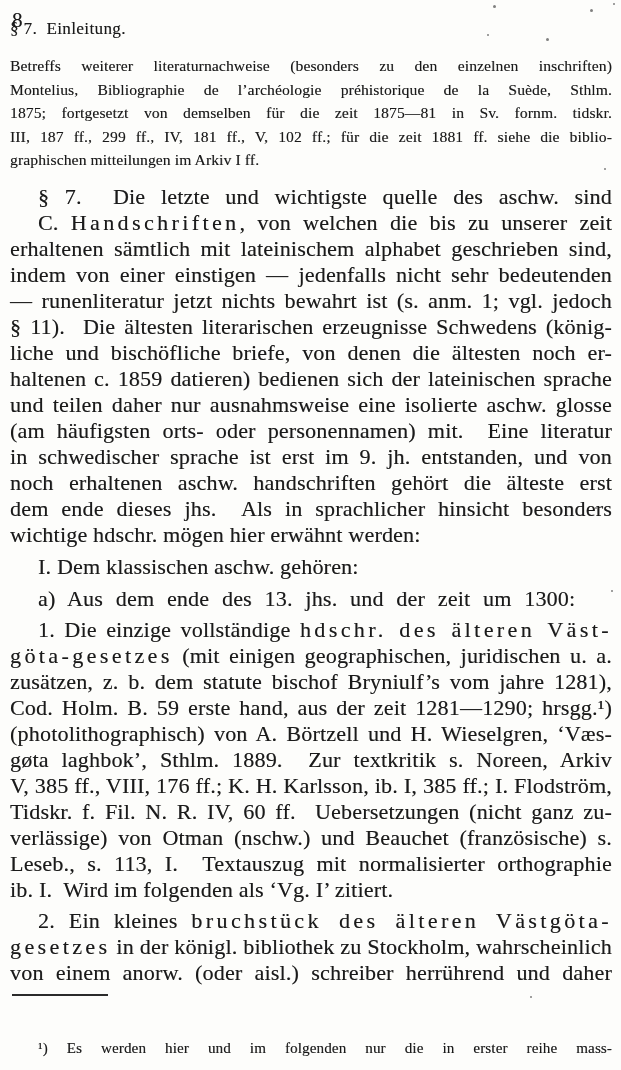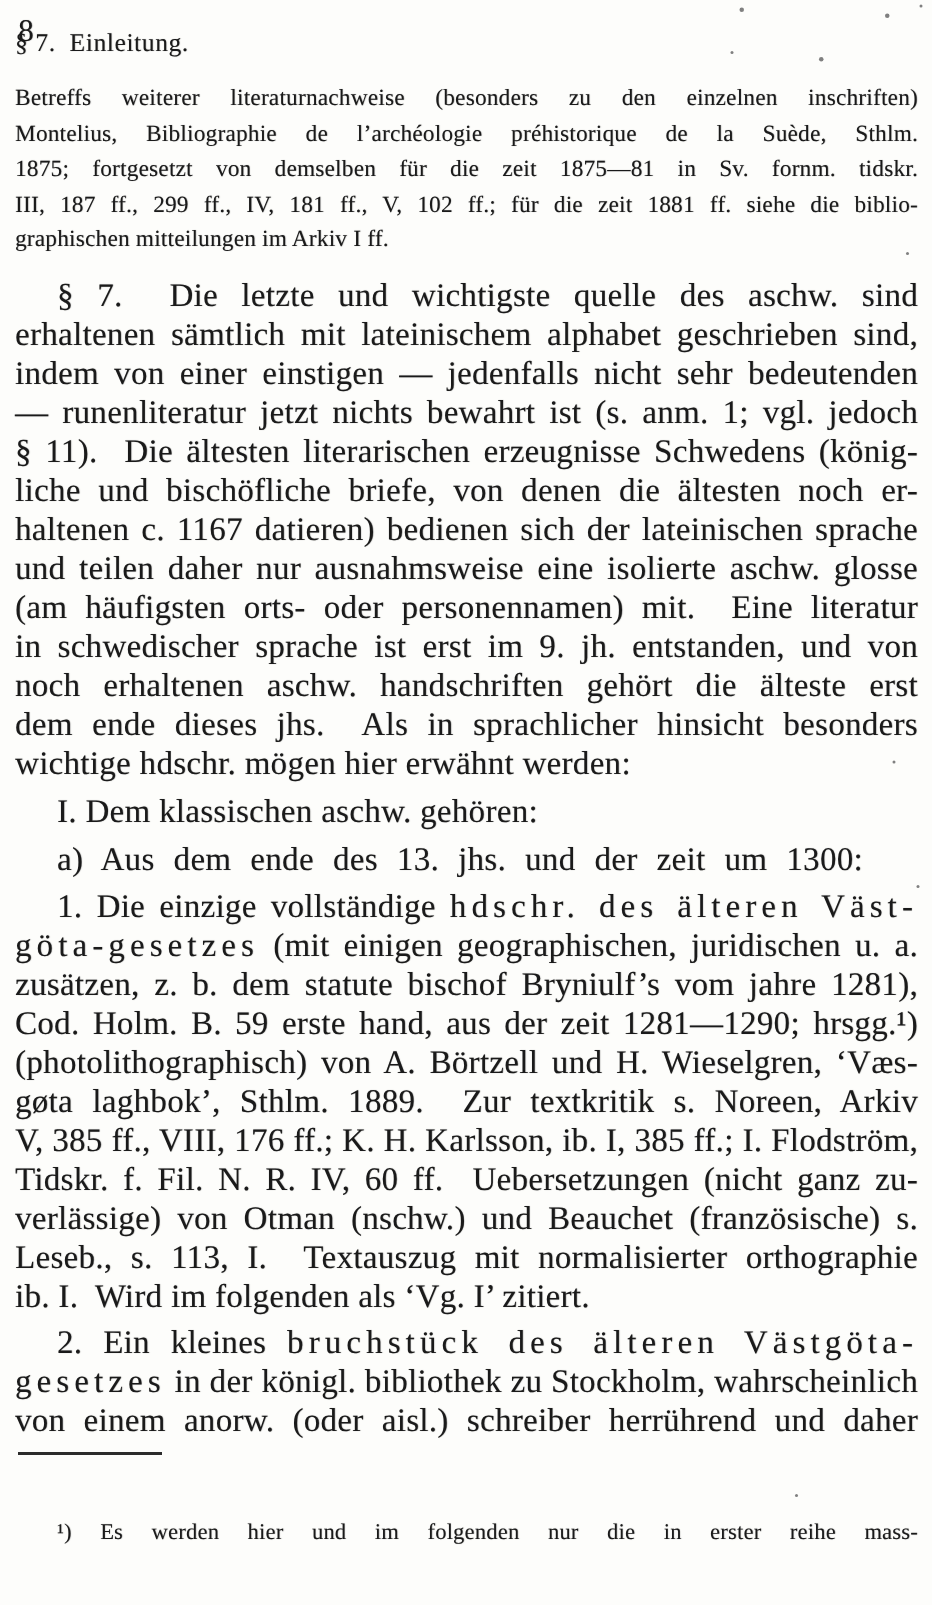--- a/index.html
+++ b/index.html
@@ -84,26 +84,27 @@
       <div class="line"><span>1875; fortgesetzt von demselben für die zeit 1875—81 in Sv. fornm. tidskr.</span></div>
       <div class="line"><span>III, 187 ff., 299 ff., IV, 181 ff., V, 102 ff.; für die zeit 1881 ff. siehe die biblio-</span></div>
       <div class="line last"><span>graphischen mitteilungen im Arkiv I ff.</span></div>
     </div>
 
   <div class="main">
       <div class="para">
         <div class="line indent"><span>§ 7.  Die letzte und wichtigste quelle des aschw. sind</span></div>
       </div>
       <div class="para">
+        <div class="line indent"><span>C. </span><span class="sperr">Handschriften</span><span>, von welchen die bis zu unserer zeit</span></div>
         <div class="line"><span>erhaltenen sämtlich mit lateinischem alphabet geschrieben sind,</span></div>
         <div class="line"><span>indem von einer einstigen — jedenfalls nicht sehr bedeutenden</span></div>
         <div class="line"><span>— runenliteratur jetzt nichts bewahrt ist (s. anm. 1; vgl. jedoch</span></div>
         <div class="line"><span>§ 11).  Die ältesten literarischen erzeugnisse Schwedens (könig-</span></div>
         <div class="line"><span>liche und bischöfliche briefe, von denen die ältesten noch er-</span></div>
-        <div class="line"><span>haltenen c. 1167 datieren) bedienen sich der lateinischen sprache</span></div>
+        <div class="line"><span>haltenen c. 1859 datieren) bedienen sich der lateinischen sprache</span></div>
         <div class="line"><span>und teilen daher nur ausnahmsweise eine isolierte aschw. glosse</span></div>
         <div class="line"><span>(am häufigsten orts- oder personennamen) mit.  Eine literatur</span></div>
         <div class="line"><span>in schwedischer sprache ist erst im 9. jh. entstanden, und von</span></div>
         <div class="line"><span>noch erhaltenen aschw. handschriften gehört die älteste erst</span></div>
         <div class="line"><span>dem ende dieses jhs.  Als in sprachlicher hinsicht besonders</span></div>
         <div class="line last"><span>wichtige hdschr. mögen hier erwähnt werden:</span></div>
       </div>
       <div class="para gap">
         <div class="line last indent"><span>I. Dem klassischen aschw. gehören:</span></div>
       </div>

